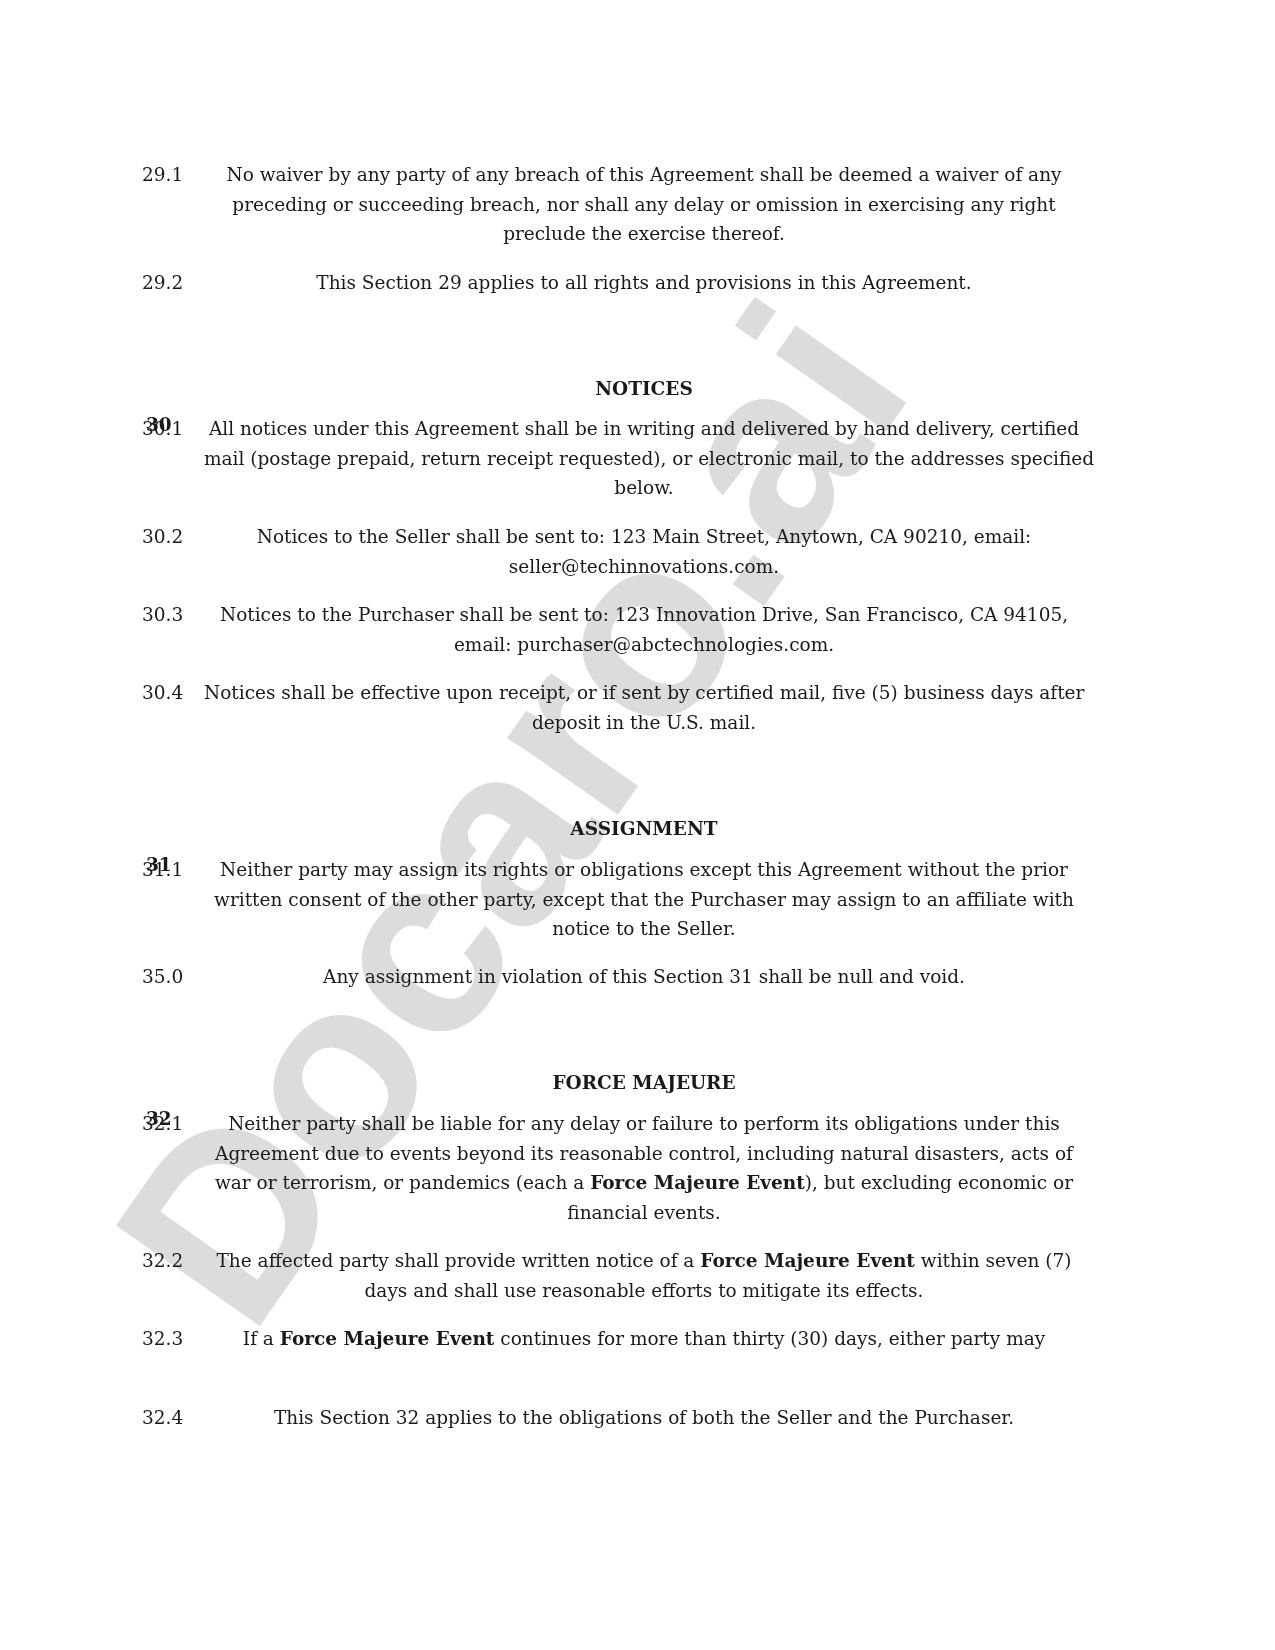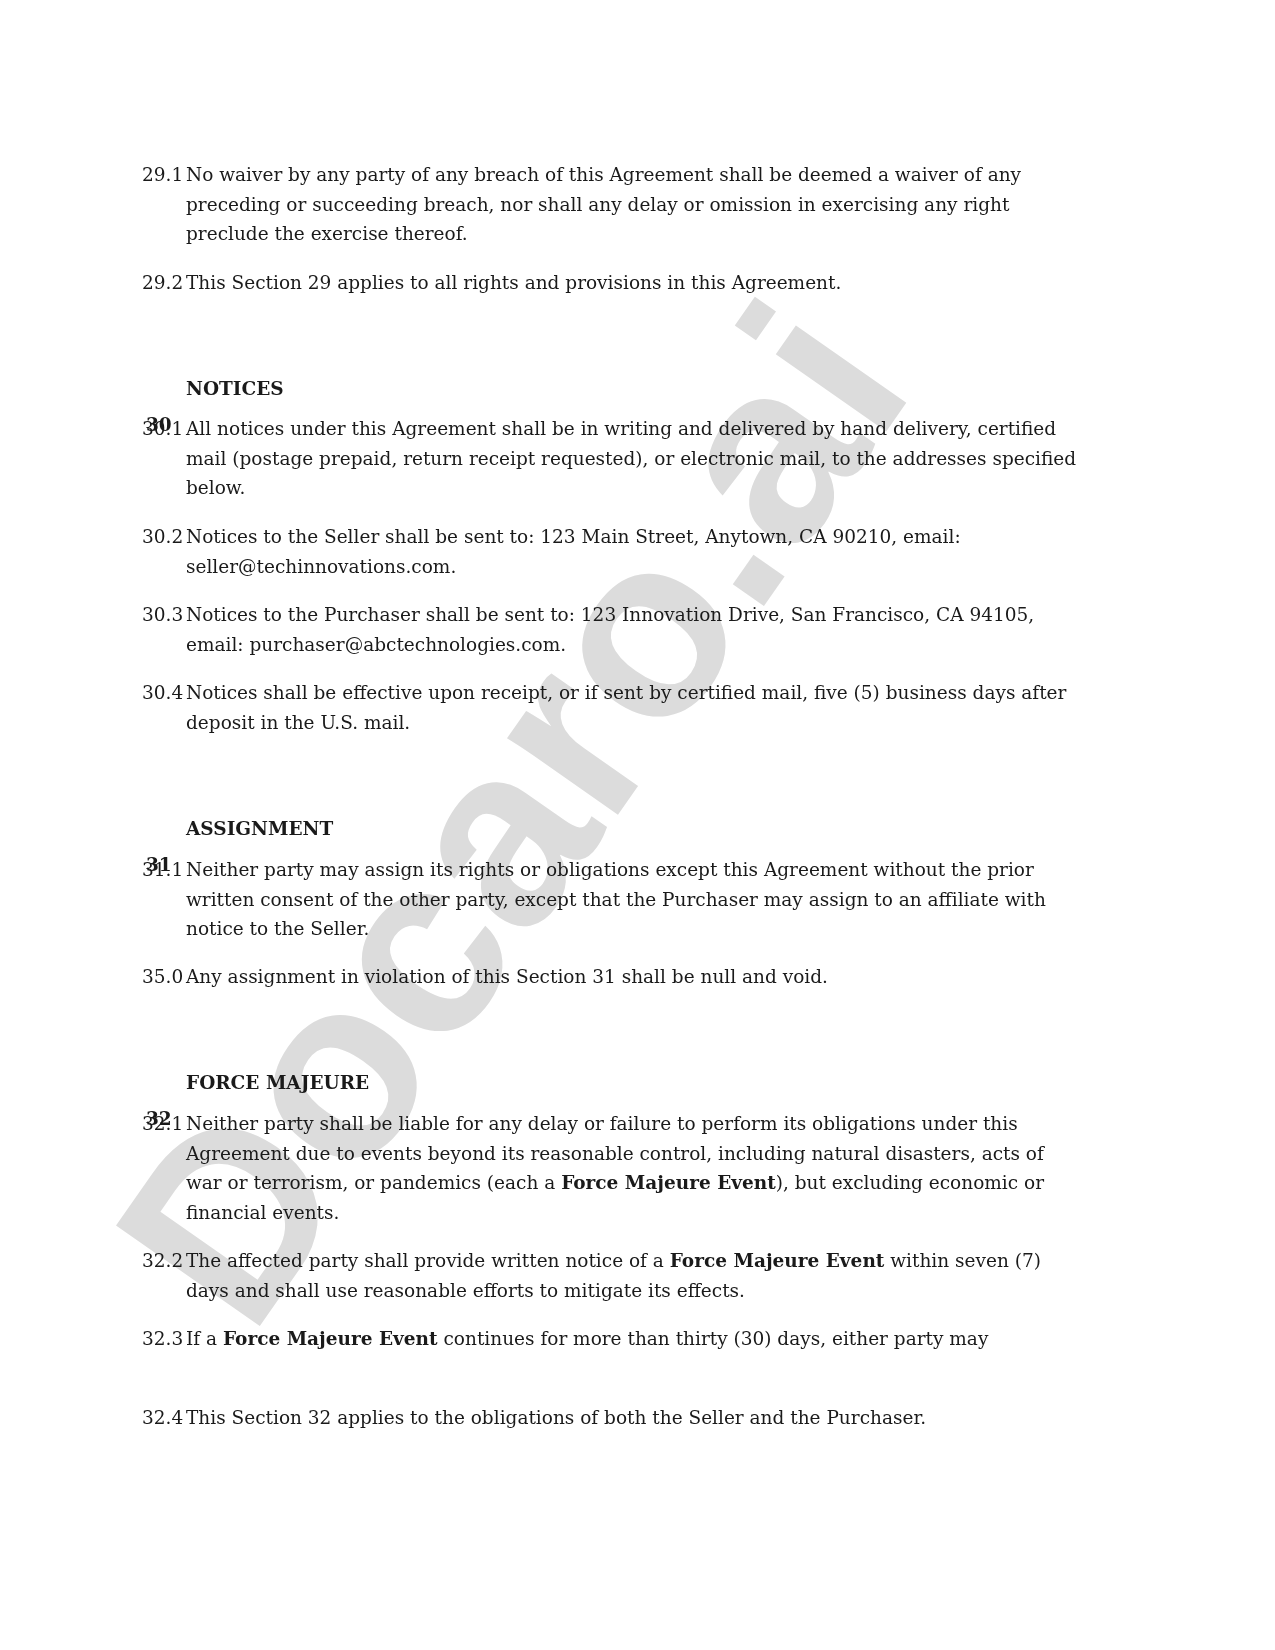--- a/index.html
+++ b/index.html
@@ -12,22 +12,22 @@
   .content { position: absolute; left: 0; top: 0; width: 1275px; z-index: 1; }
   .para, .heading {
     position: absolute; left: 0; width: 1275px;
     font-family: "DejaVu Serif", serif; color: #1a1a1a;
   }
   .num {
     position: absolute; left: 142px; font-size: 18.5px; line-height: 29.5px;
   }
   .heading .num { left: 146px; font-weight: bold; margin-top: 44px; }
   .text {
-    position: absolute; left: 186px; width: 880px;
-    font-size: 18.5px; line-height: 29.5px; white-space: pre;
+    position: absolute; left: 204px; width: 880px;
+    font-size: 18.5px; line-height: 29.5px; white-space: pre; text-align: center;
   }
   .heading .text { font-weight: bold; margin-top: 8px; }
   .line { display: block; white-space: pre; }
   b { font-weight: bold; }
 </style>
 </head>
 <body>
 
 <div class="page">
   <svg class="watermark" width="1275" height="1650" viewBox="0 0 1275 1650">

